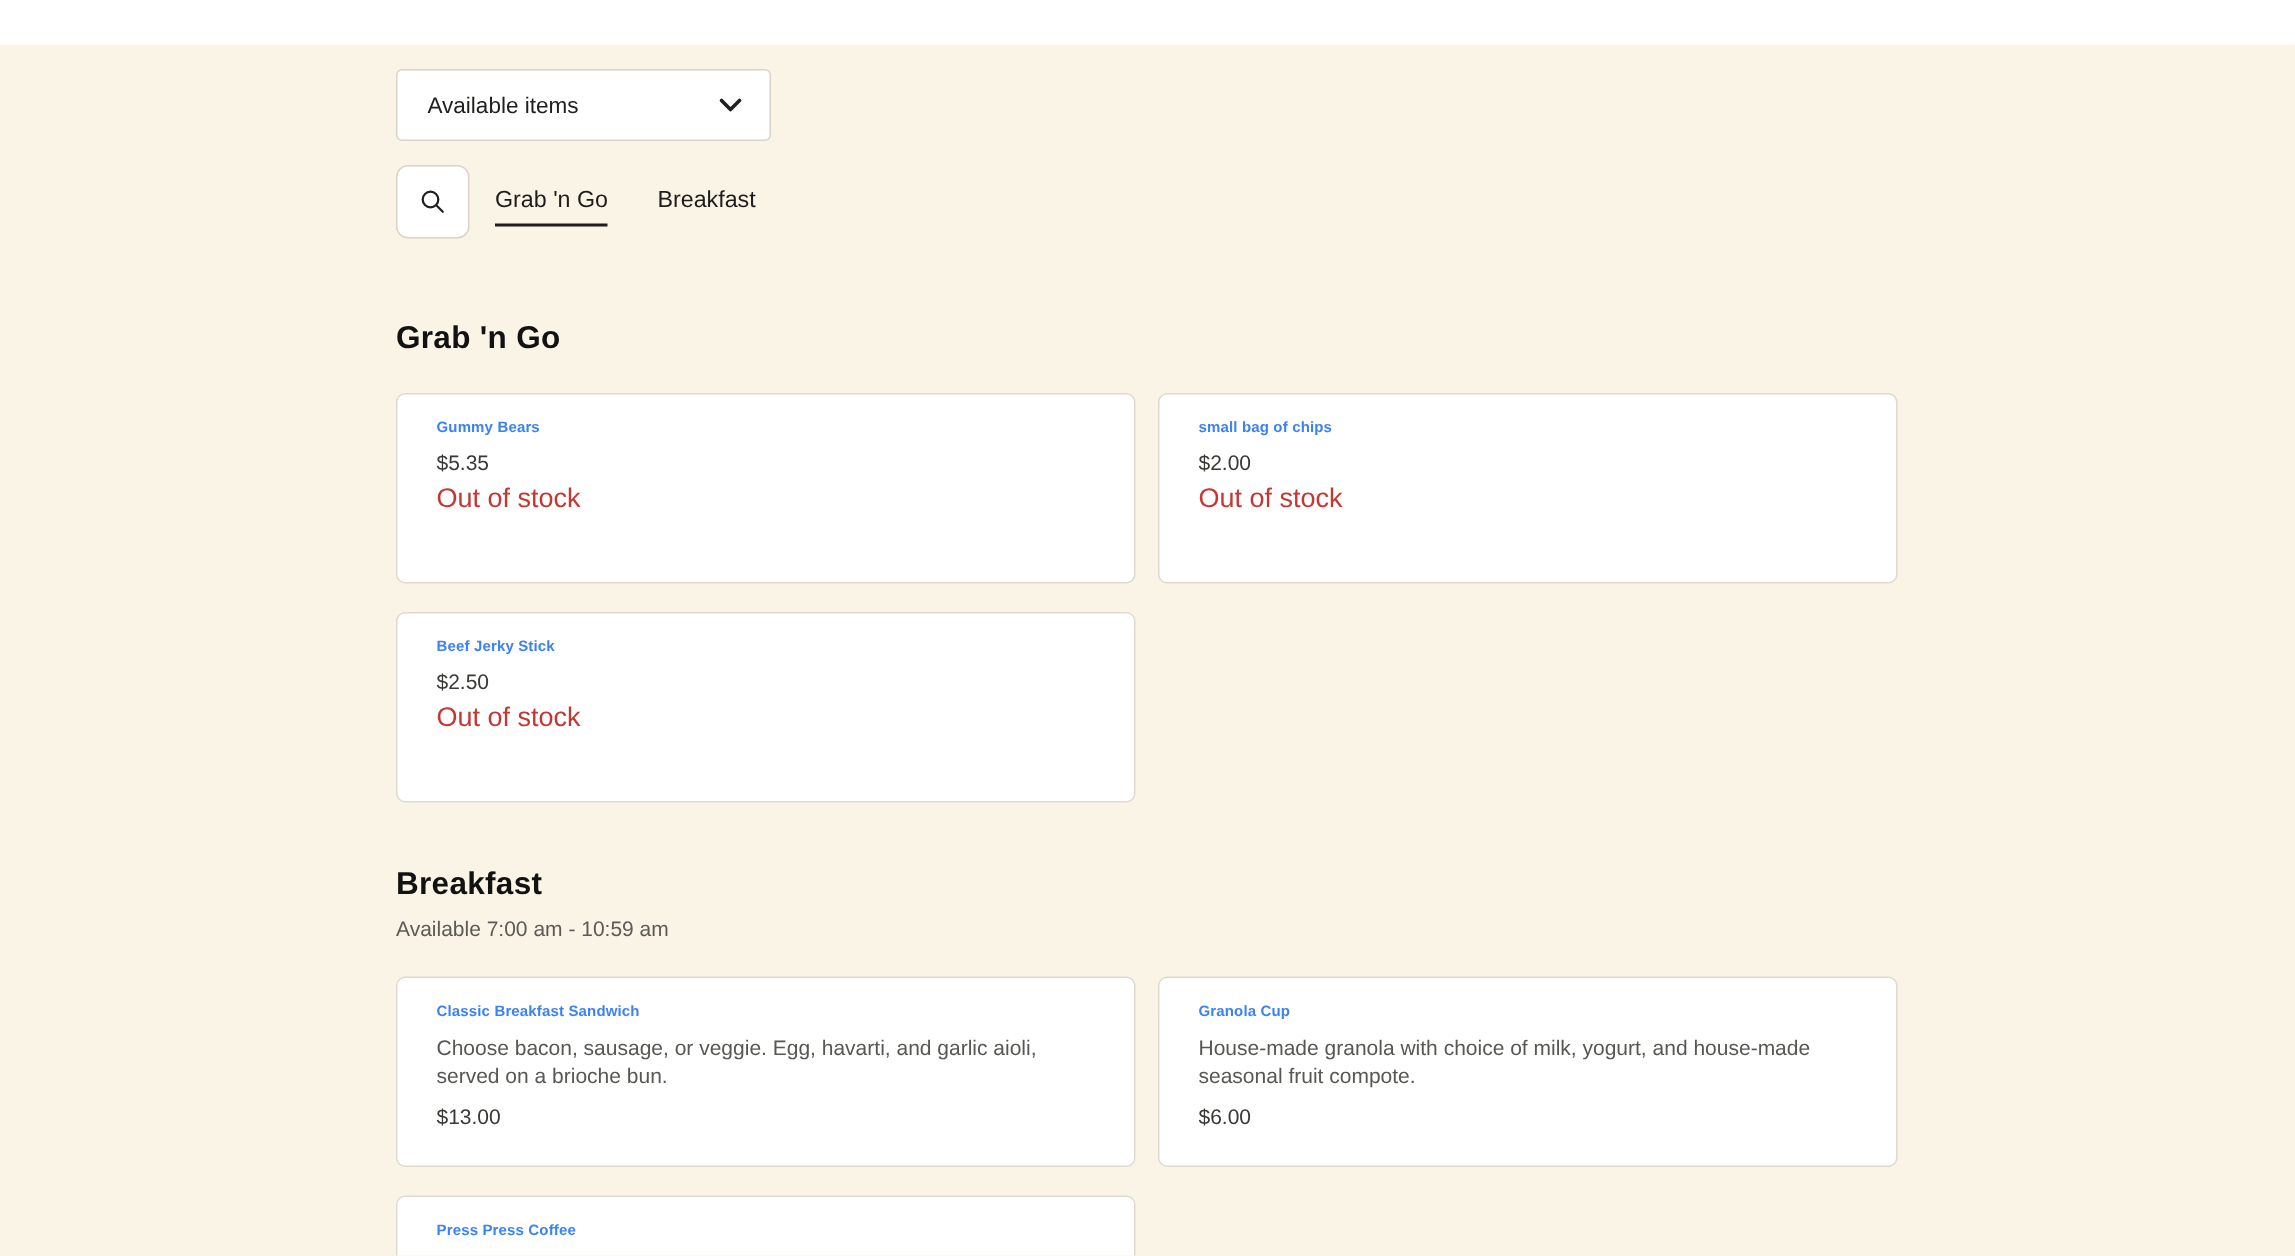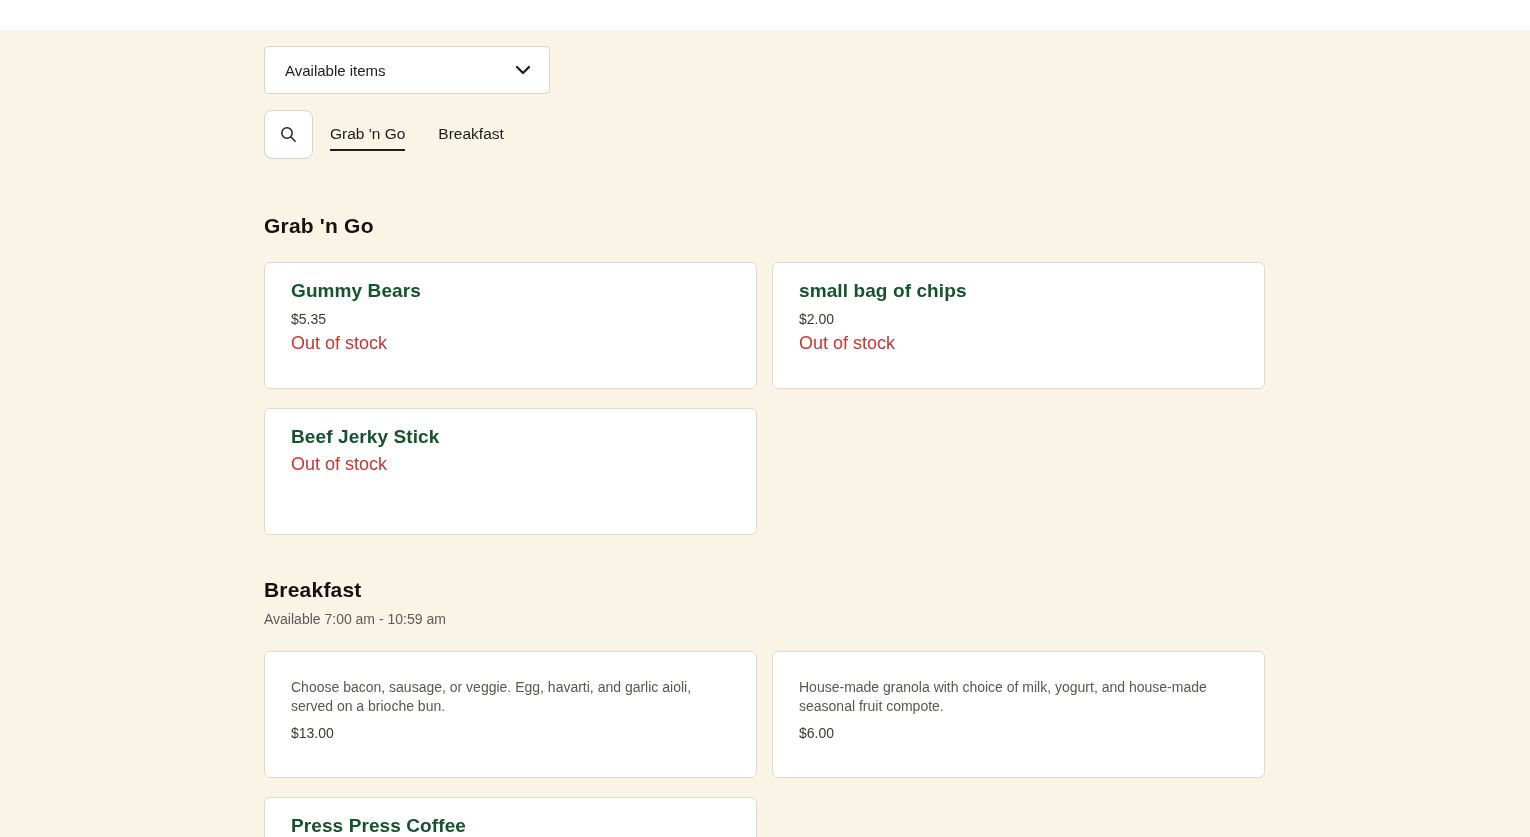--- a/index.html
+++ b/index.html
@@ -13,21 +13,21 @@
     width: 100%; height: 30px;
     background: #FFFFFF;
   }
   .content {
     width: 1001px;
     margin-left: 264px;
   }
   
   .filter-select {
     margin-top: 16px;
-    width: 286px; height: 48px;
+    width: 250px; height: 48px;
     background: #FFFFFF;
     border: 1px solid #D9D4C6;
     border-radius: 4px;
     display: flex; align-items: center;
     justify-content: space-between;
     padding: 0 18px 0 20px;
     cursor: pointer;
   }
   .filter-select .label {
     font-size: 15px; color: #20201E;
@@ -81,21 +81,21 @@
   .item-card {
     background: #FFFFFF;
     border: 1px solid #DFDACD;
     border-radius: 6px;
     height: 127px;
     padding: 17px 26px;
     cursor: pointer;
     overflow: hidden;
   }
   .item-name {
-    font-size: 19px; font-weight: 700; color: #14532d;
+    font-size: 10px; font-weight: 700; color: #3b82f6;
     letter-spacing: 0.1px;
   }
   .item-description {
     margin-top: 9px;
     font-size: 14px; color: #585753;
     line-height: 1.36;
     max-width: 440px;
   }
   .item-price {
     margin-top: 9px;
@@ -155,36 +155,39 @@
   <div class="item-card">
     <div class="item-name">small bag of chips</div>
 
     <div class="item-price">$2.00</div>
     <div class="item-status">Out of stock</div>
   </div>
 
   <div class="item-card">
     <div class="item-name">Beef Jerky Stick</div>
 
+    <div class="item-price">$2.50</div>
     <div class="item-status">Out of stock</div>
   </div>
 </div>
   </div>
 
   <div class="section">
     <div class="section-title">Breakfast</div>
     <div class="section-availability">Available 7:00 am - 10:59 am</div>
     <div class="card-grid">
   <div class="item-card">
+    <div class="item-name">Classic Breakfast Sandwich</div>
     <div class="item-description">Choose bacon, sausage, or veggie. Egg, havarti, and garlic aioli, served on a brioche bun.</div>
     <div class="item-price">$13.00</div>
 
   </div>
 
   <div class="item-card">
+    <div class="item-name">Granola Cup</div>
     <div class="item-description">House-made granola with choice of milk, yogurt, and house-made seasonal fruit compote.</div>
     <div class="item-price">$6.00</div>
 
   </div>
 
   <div class="item-card">
     <div class="item-name">Press Press Coffee</div>
 
   </div>
 </div>

